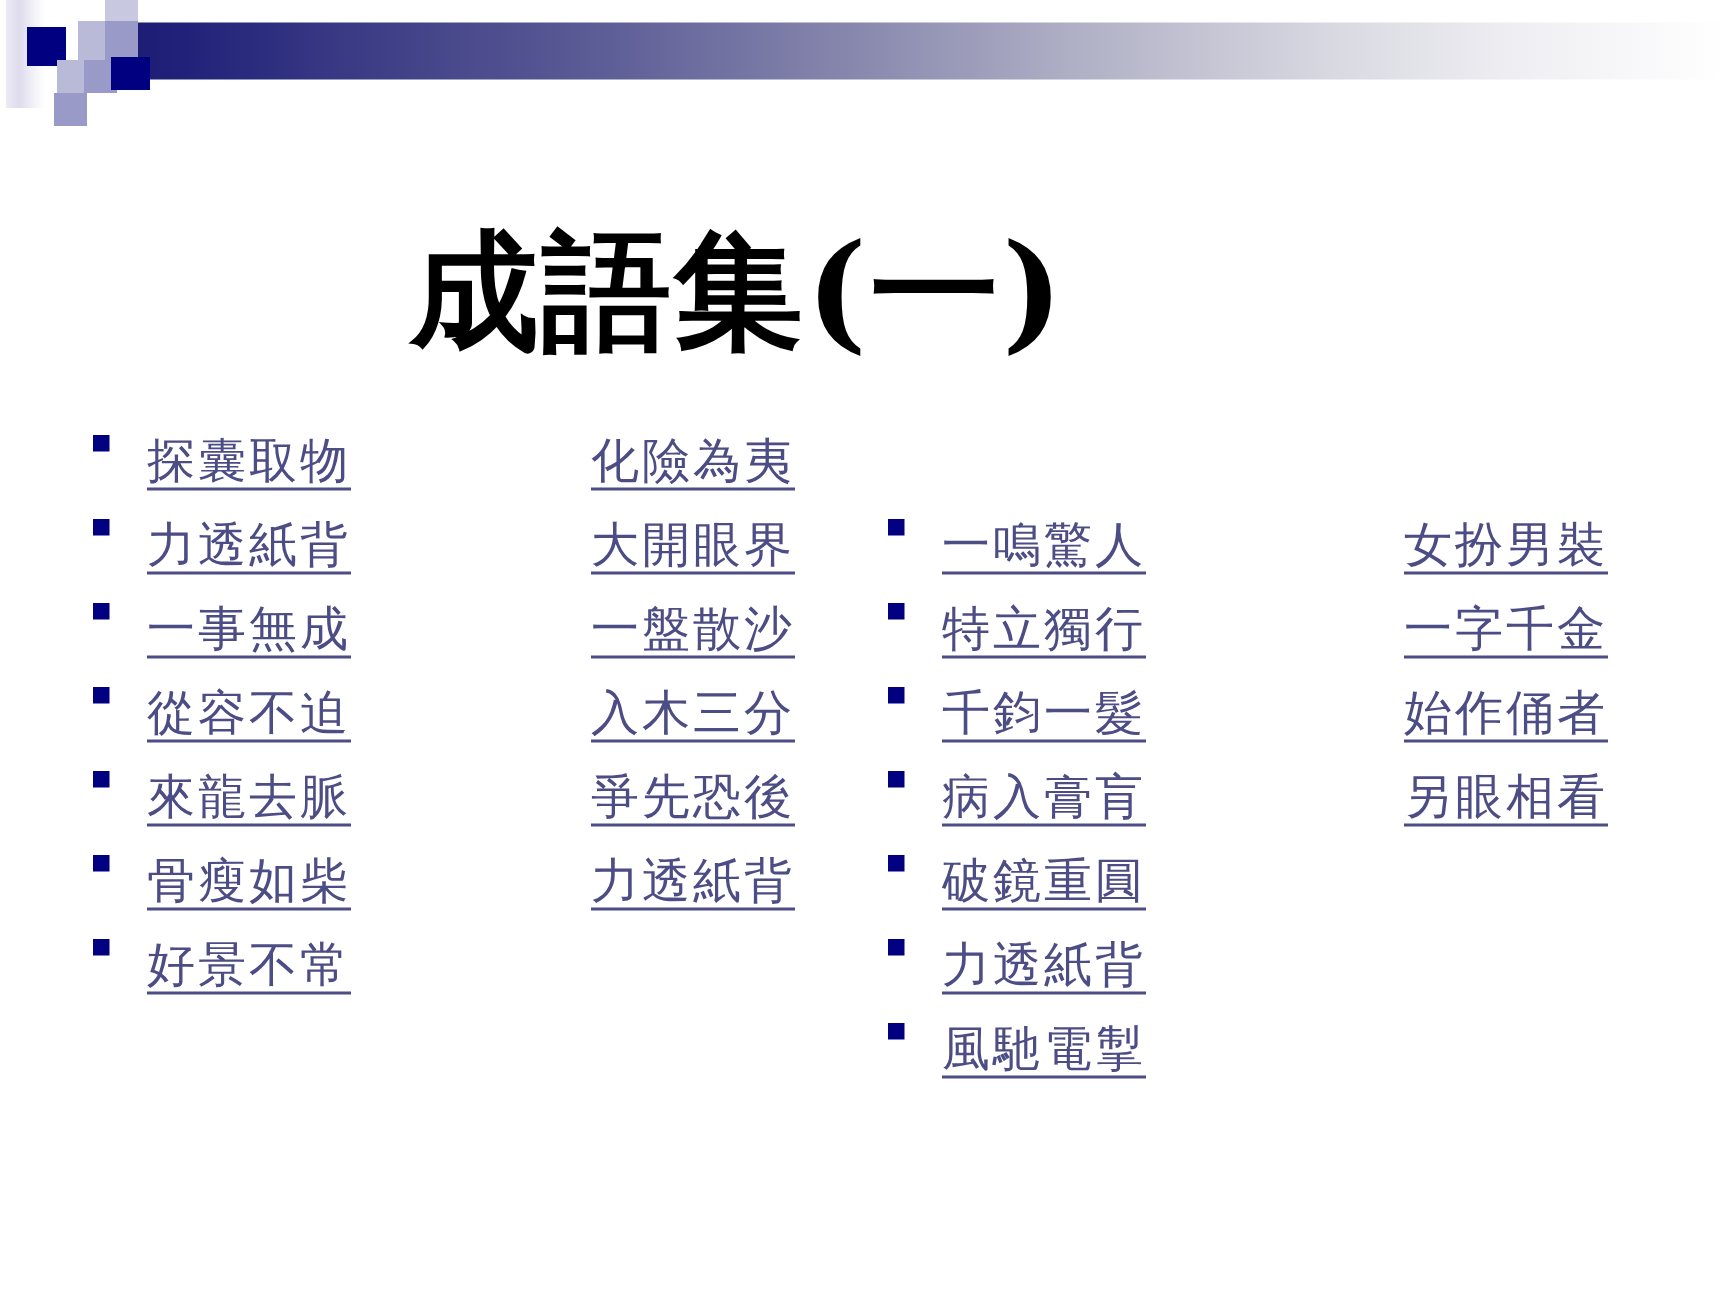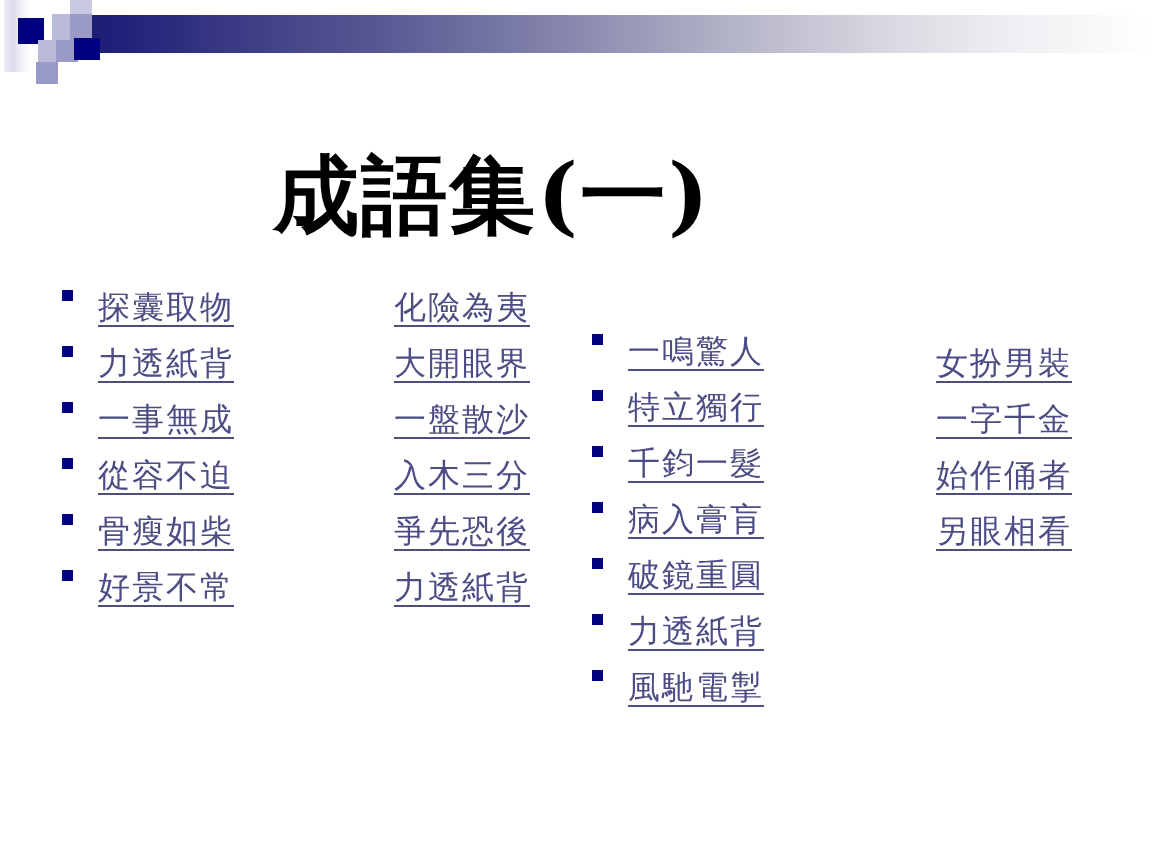--- a/index.html
+++ b/index.html
@@ -105,21 +105,21 @@
     width: 1152px;
     height: 470px;
   }
 
   .col {
     position: absolute;
     top: 0;
   }
   .col-1 { left: 62px;  width: 250px; }
   .col-2 { left: 358px; width: 210px; }
-  .col-3 { left: 592px; width: 250px; top: 44px; }
+  .col-3 { left: 592px; width: 250px; top: 56px; }
   .col-4 { left: 900px; width: 210px; top: 56px; }
 
   .idiom-row {
     height: 56px;
     display: flex;
     align-items: flex-start;
     white-space: nowrap;
   }
 
   .bullet {
@@ -189,20 +189,24 @@
         <div class="idiom-row">
           <span class="bullet"></span>
           <span class="idiom pad-right">一事無成</span>
         </div>
         <div class="idiom-row">
           <span class="bullet"></span>
           <span class="idiom">從容不迫</span>
         </div>
         <div class="idiom-row">
           <span class="bullet"></span>
+          <span class="idiom">來龍去脈</span>
+        </div>
+        <div class="idiom-row">
+          <span class="bullet"></span>
           <span class="idiom">骨瘦如柴</span>
         </div>
         <div class="idiom-row">
           <span class="bullet"></span>
           <span class="idiom">好景不常</span>
         </div>
       </div>
     <div class="col col-2">
         <div class="idiom-row">
           <span class="bullet-spacer"></span>

